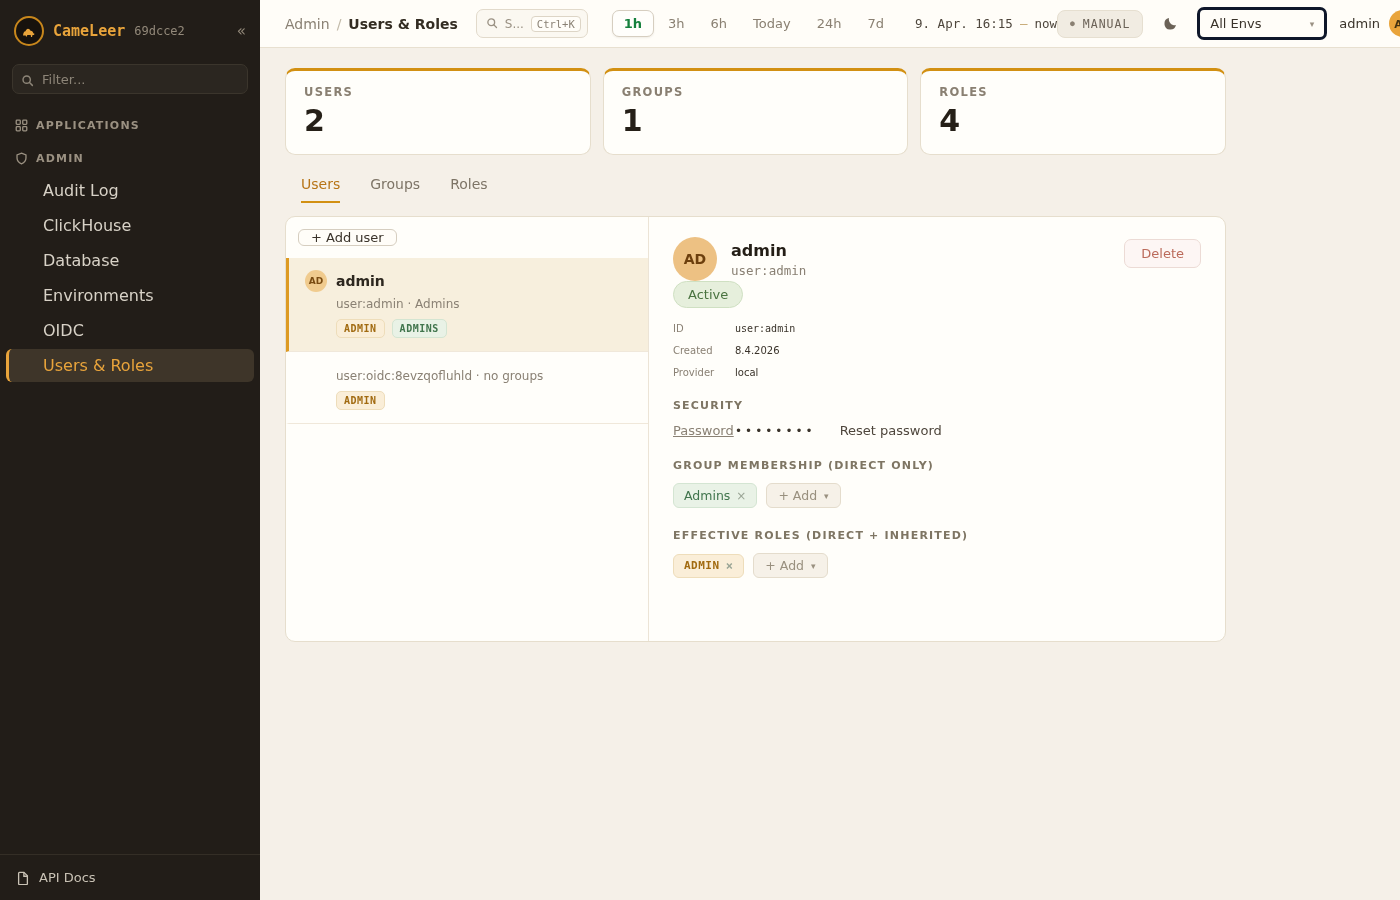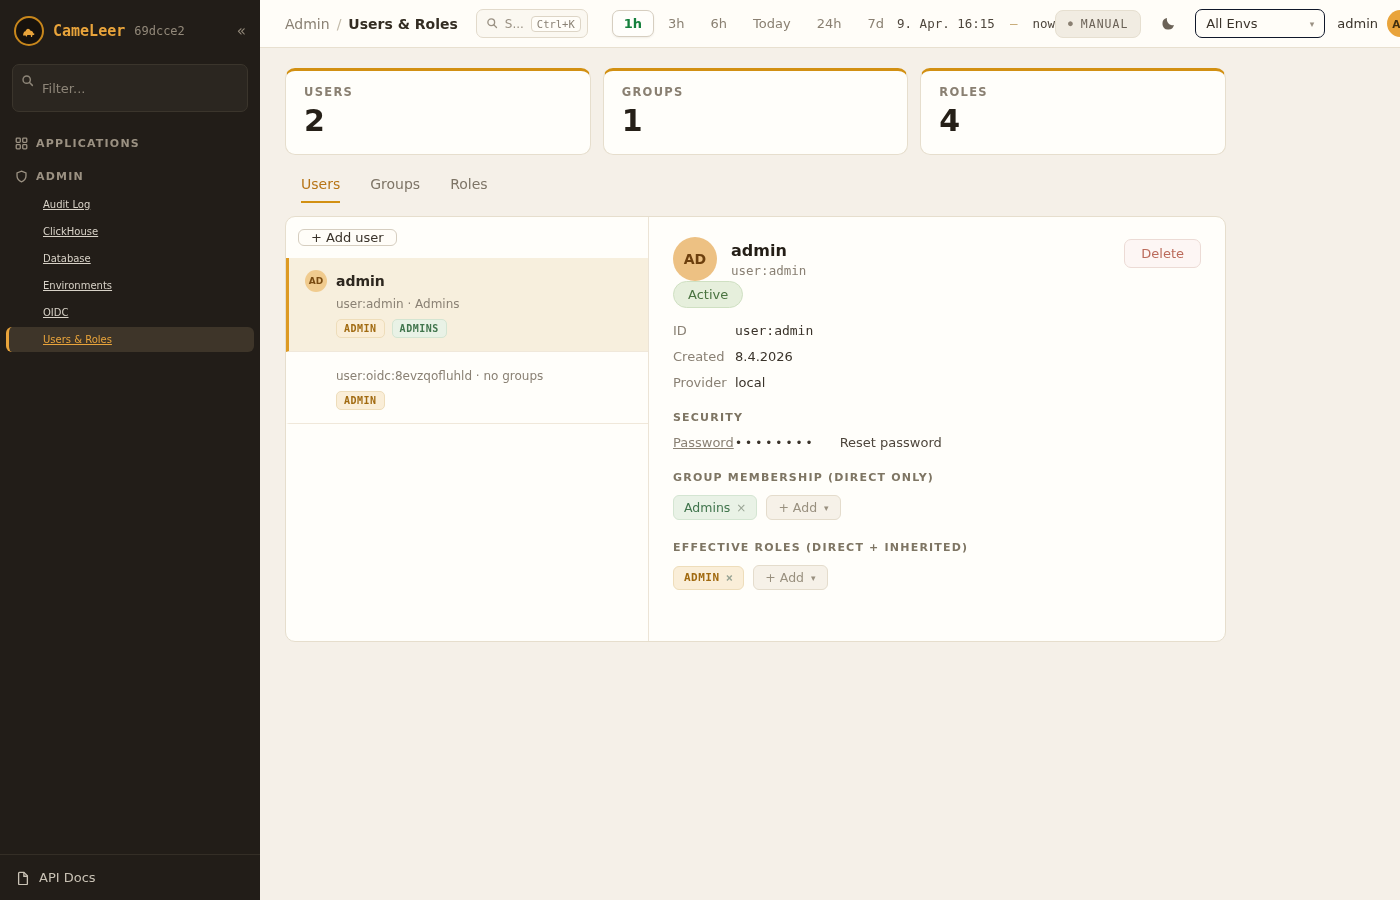--- a/index.html
+++ b/index.html
@@ -9,48 +9,48 @@
 
   
   .sidebar { position:absolute; left:0; top:0; width:260px; height:900px; background:#221d18; color:#d6d0c5; display:flex; flex-direction:column; }
   .sb-head { display:flex; align-items:center; gap:9px; padding:16px 14px 12px 14px; }
   .logo-circle { width:30px; height:30px; border-radius:50%; background:#17120d; border:2px solid #c8871c; display:flex; align-items:center; justify-content:center; flex:none; }
   .logo-name { color:#e9a43b; font-weight:bold; font-size:15px; }
   .logo-suffix { color:#93897a; font-size:12px; }
   .collapse-btn { margin-left:auto; color:#93897a; font-size:15px; cursor:pointer; }
   .filter-wrap { margin:6px 12px 14px 12px; position:relative; }
   .filter-wrap .sicon { position:absolute; left:9px; top:8px; color:#8d8578; }
-  .filter-input { width:100%; height:48px; background:#2b2620; border:1px solid #3b352c; border-radius:7px; color:#d6d0c5; padding:0 10px 0 29px; font-size:13px; font-family:inherit; }
+  .filter-input { width:100%; height:30px; background:#2b2620; border:1px solid #3b352c; border-radius:7px; color:#d6d0c5; padding:0 10px 0 29px; font-size:13px; font-family:inherit; }
   .filter-input::placeholder { color:#8d8578; }
   .sb-section { display:flex; align-items:center; gap:8px; padding:11px 15px 9px 15px; color:#9b9182; font-size:11px; letter-spacing:1.2px; font-weight:bold; }
   .sb-items { display:flex; flex-direction:column; gap:2px; padding:0 6px; }
-  .sb-item { padding:7px 10px 7px 34px; font-size:10px; color:#d8d2c7; border-left:3px solid transparent; border-radius:6px; cursor:pointer;text-decoration:underline; }
+  .sb-item { padding:7px 10px 7px 34px; font-size:16px; color:#d8d2c7; border-left:3px solid transparent; border-radius:6px; cursor:pointer; }
   .sb-item.active { background:#3e3529; color:#e9a43b; border-left:3px solid #e9a43b; }
   .sb-footer { margin-top:auto; border-top:1px solid #342e26; padding:15px 16px; display:flex; align-items:center; gap:9px; font-size:13px; color:#c9c2b5; }
 
   
   .header { position:absolute; left:260px; top:0; width:1140px; height:48px; background:#fffdf8; border-bottom:1px solid #e8e0d0; display:flex; align-items:center; padding:0 12px 0 25px; }
   .crumb { display:flex; align-items:center; gap:7px; font-size:14px; white-space:nowrap; }
   .crumb-root { color:#8a8174; cursor:pointer; }
   .crumb-sep { color:#c2baa9; }
   .crumb-cur { color:#332c22; font-weight:bold; }
   .hsearch { margin-left:18px; display:flex; align-items:center; gap:7px; border:1px solid #e2dacb; background:#fbf8f1; border-radius:7px; padding:4px 6px 4px 9px; color:#9a9183; cursor:pointer; }
   .hsearch .stxt { font-size:12px; }
   .kbd { border:1px solid #ddd5c6; background:#fffdf8; border-radius:4px; font-size:10.5px; color:#8a8174; padding:1px 5px; }
   .vdiv { width:1px; height:22px; background:#e6ddcd; margin:0 12px; }
   .ranges { display:flex; align-items:center; gap:2px; }
   .range-btn { padding:5px 11px; font-size:13px; color:#8a8072; border:1px solid transparent; border-radius:7px; background:transparent; cursor:pointer; font-family:inherit; }
   .range-btn.active { background:#fffefb; border-color:#d6cec0; color:#15803d; font-weight:bold; box-shadow:0 1px 2px rgba(60,50,30,.08); }
-  .daterange { margin-left:1px; display:flex; align-items:center; gap:15px; font-size:12.5px; color:#4e463c; white-space:nowrap; }
+  .daterange { margin-left:19px; display:flex; align-items:center; gap:7px; font-size:12.5px; color:#4e463c; white-space:nowrap; }
   .daterange .dsep { color:#c2a26a; }
   .right-cluster { margin-left:auto; display:flex; align-items:center; gap:12px; }
   .manual-btn { display:flex; align-items:center; gap:7px; background:#f1ece2; border:1px solid #e6dfd0; border-radius:8px; padding:6px 12px; font-size:11.5px; letter-spacing:1px; color:#6b6257; cursor:pointer; }
   .manual-dot { font-size:8px; color:#8a8072; }
   .moon-btn { width:30px; height:30px; border-radius:8px; display:flex; align-items:center; justify-content:center; color:#6b6257; cursor:pointer; }
-  .env-select { display:flex; align-items:center; justify-content:space-between; width:130px; border:1px solid #0f172a; background:#fffdf8; border-radius:7px; padding:6px 10px; font-size:13px; color:#3a332a; cursor:pointer; }
+  .env-select { display:flex; align-items:center; justify-content:space-between; width:130px; border:3px solid #0f172a; background:#fffdf8; border-radius:7px; padding:6px 10px; font-size:13px; color:#3a332a; cursor:pointer; }
   .env-caret { color:#9a9183; font-size:9px; }
   .huser { display:flex; align-items:center; gap:9px; }
   .huser-name { font-size:13px; color:#3a332a; }
   .avatar { border-radius:50%; display:flex; align-items:center; justify-content:center; font-weight:bold; flex:none; }
   .av-header { width:27px; height:27px; background:#e9a43b; color:#42300f; font-size:10.5px; }
 
   
   .main { position:absolute; left:260px; top:48px; width:990px; height:852px; padding:20px 24px 0 25px; }
   .stat-row { display:flex; gap:12px; }
   .stat-card { flex:1; background:#fffefa; border:1px solid #e6decd; border-top:3px solid #d29012; border-radius:10px; padding:14px 18px 16px 18px; height:87px; cursor:pointer; }
@@ -83,21 +83,21 @@
 
   
   .detail { flex:1; padding:20px 24px; position:relative; }
   .d-head { display:flex; align-items:center; gap:14px; }
   .av-detail { width:44px; height:44px; background:#edc183; color:#6d3f0d; font-size:14px; }
   .d-name { font-size:16px; font-weight:bold; color:#241e16; }
   .d-sub { font-size:12.5px; color:#8a8174; margin-top:3px; }
   .delete-btn { position:absolute; right:24px; top:22px; background:#fdf6f4; border:1px solid #ecdbd5; border-radius:7px; color:#bb6a5a; font-size:13px; padding:6px 16px; cursor:pointer; font-family:inherit; }
   .sec-heading { font-size:11px; font-weight:bold; letter-spacing:1.2px; color:#7e7563; margin:21px 0 11px 0; }
   .status-badge { display:inline-block; padding:5px 14px; border-radius:999px; background:#e6efdc; border:1px solid #cfe0c2; color:#4a7340; font-size:13px; }
-  .fields { display:grid; grid-template-columns:62px 1fr; row-gap:11px; font-size:13px; margin-top:15px; align-items:center; }
+  .fields { display:grid; grid-template-columns:62px 1fr; row-gap:11px; font-size:10px; margin-top:15px; align-items:center; }
   .f-label { color:#8a8174; }
   .f-value { color:#3a332a; }
   .pw-row { display:flex; align-items:center; font-size:13px; }
   .pw-label { color:#8a8174; width:62px;text-decoration:underline; }
   .pw-dots { color:#3a332a; letter-spacing:3px; font-size:12px; }
   .reset-link { margin-left:24px; color:#4e463c; cursor:pointer; }
   .chip-row { display:flex; align-items:center; gap:9px; }
   .chip { display:flex; align-items:center; gap:6px; font-size:12.5px; padding:4px 10px; border-radius:6px; cursor:pointer; }
   .chip-green { background:#e9f2e6; border:1px solid #d4e5d2; color:#41754d; }
   .chip-orange { background:#faeed8; border:1px solid #eeddba; color:#a16a10; font-family:"DejaVu Sans Mono","Liberation Mono",monospace; font-size:11px; font-weight:bold; letter-spacing:.5px; }

